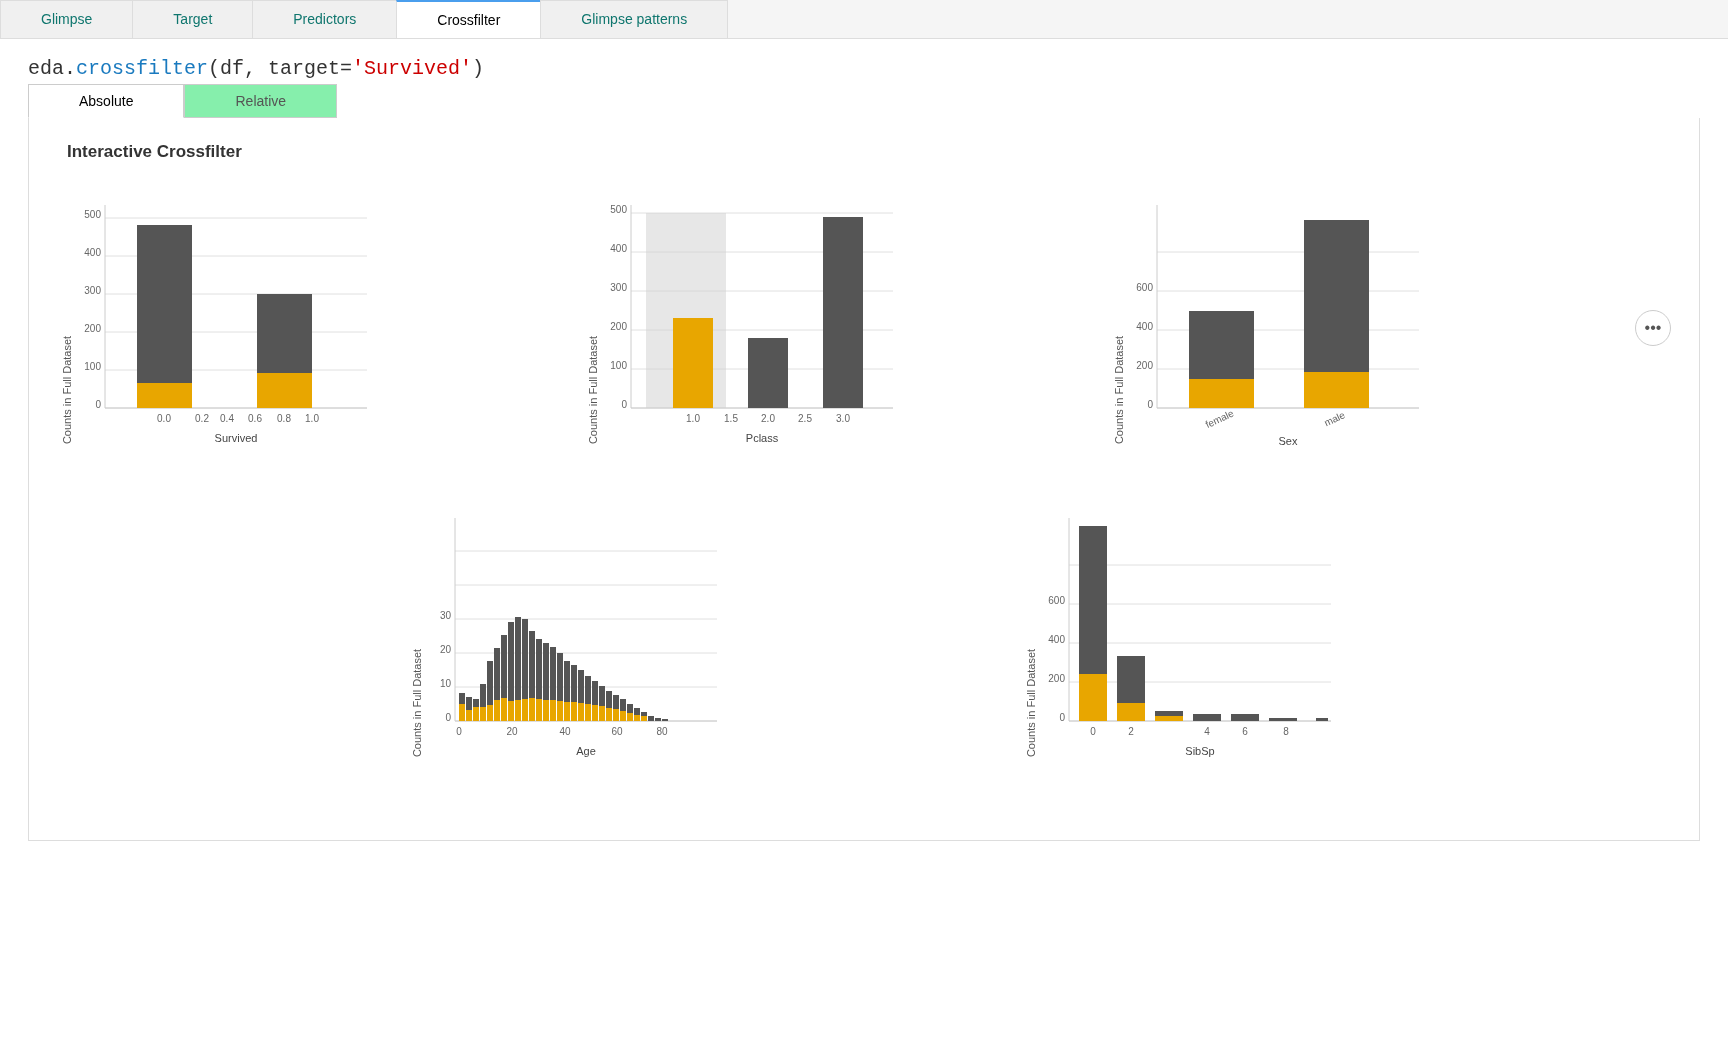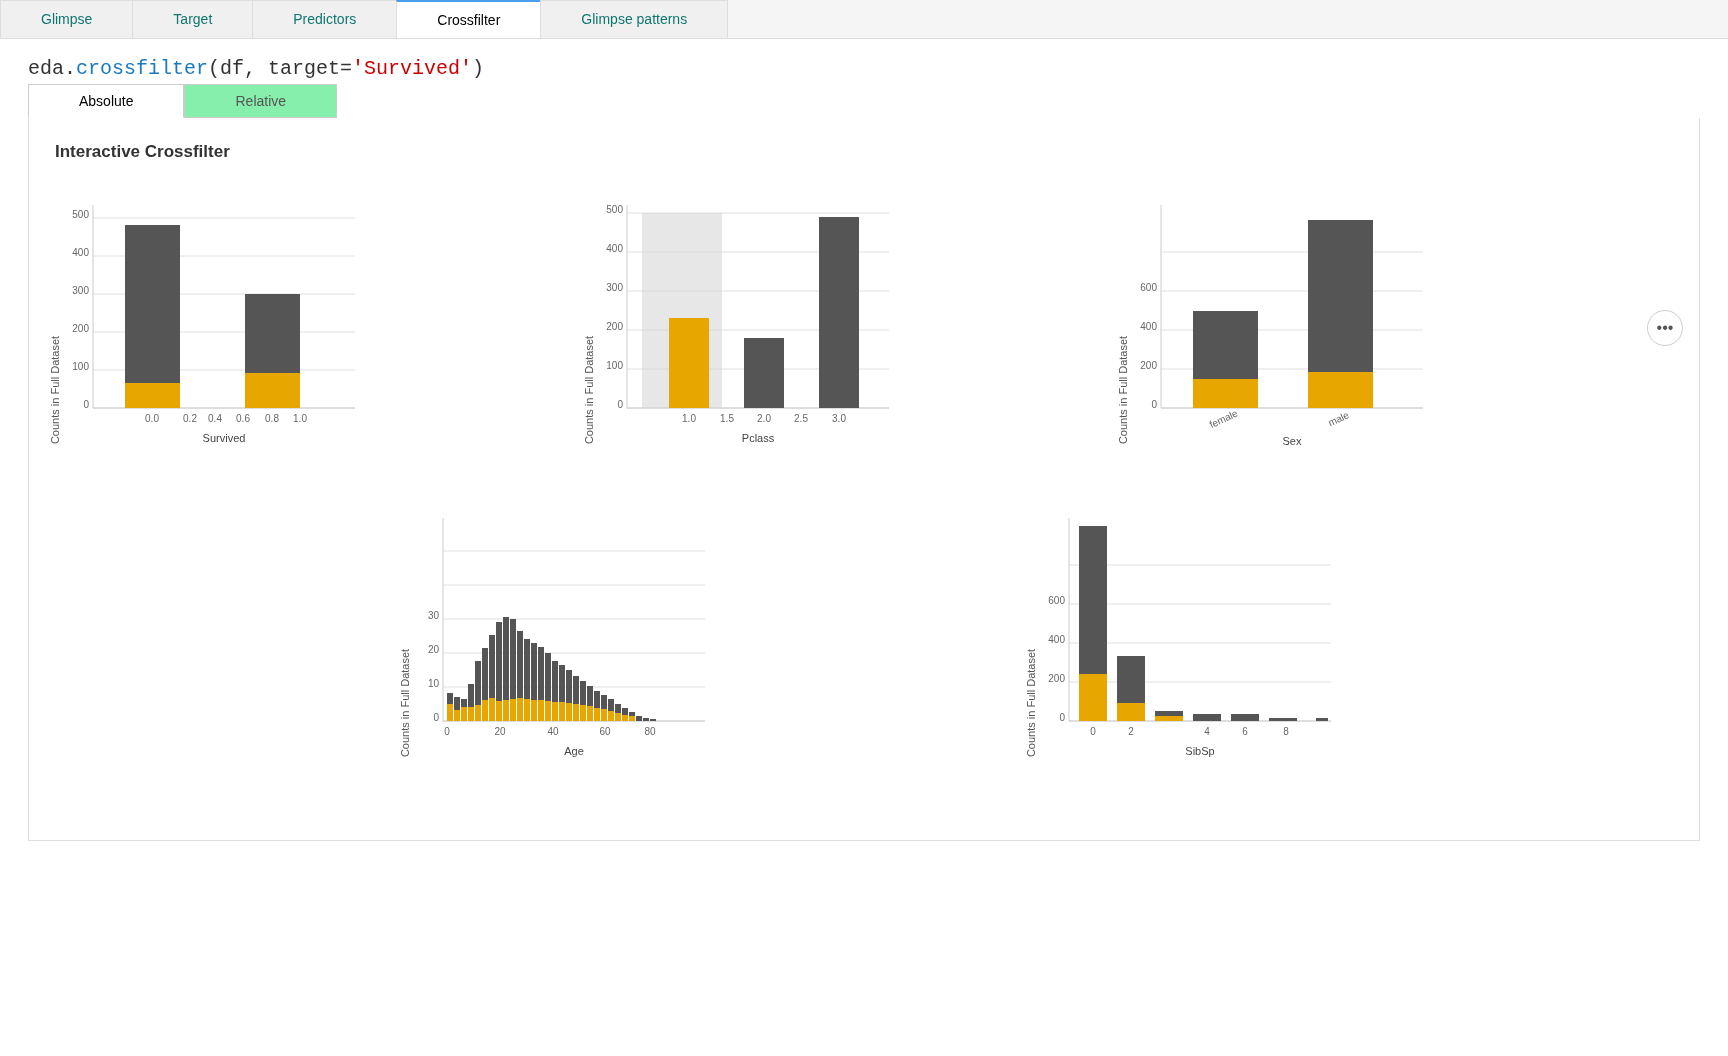--- a/index.html
+++ b/index.html
@@ -56,21 +56,21 @@
     .subtab.active {
       background: #fff;
       border-bottom: 1px solid #fff;
       font-weight: 500;
       color: #000;
     }
 
     .chart-panel {
       border: 1px solid #ddd;
       border-top: none;
-      padding: 24px 16px;
+      padding: 24px 28px;
       position: relative;
     }
 
     .panel-title {
       font-size: 17px;
       font-weight: 700;
       margin-bottom: 28px;
       margin-left: 10px;
     }
 

